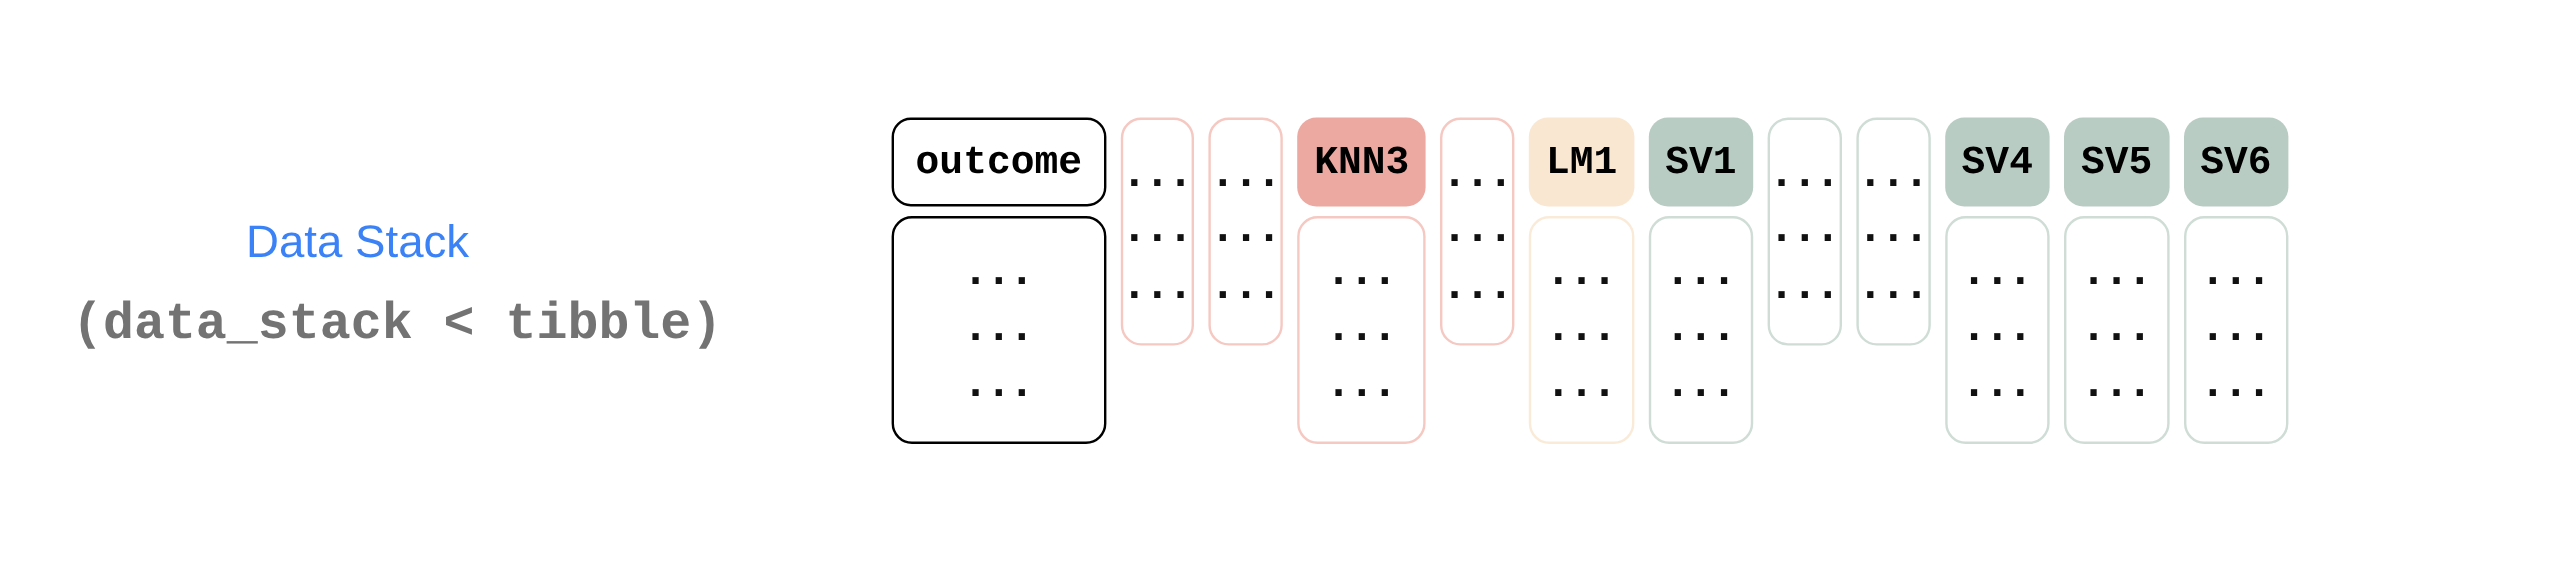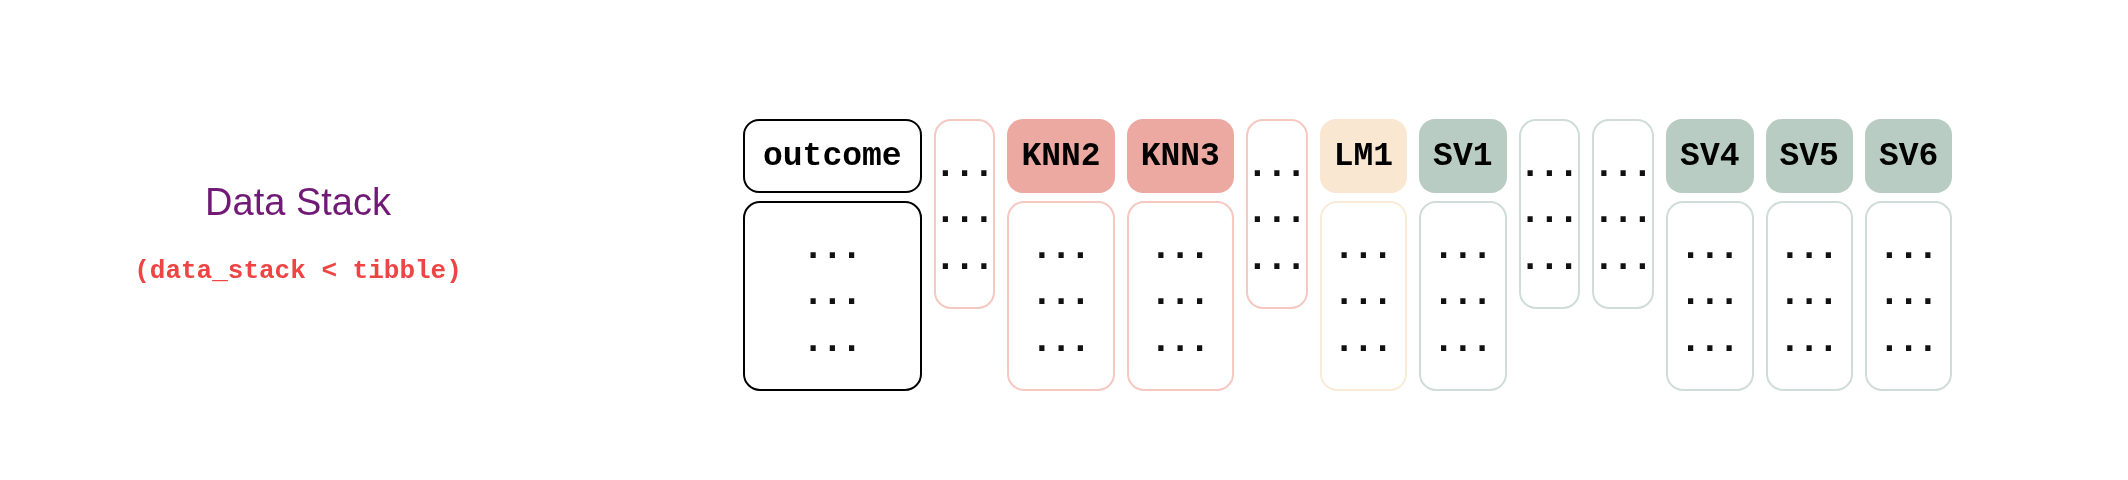--- a/index.html
+++ b/index.html
@@ -25,45 +25,44 @@
     position: absolute;
     left: 60px;
     top: 182px;
     width: 476px;
     text-align: center;
   }
   .ds-title {
     font-family: "Liberation Sans", sans-serif;
     font-size: 38px;
     line-height: 40px;
-    color: #701a75;
+    color: #3b82f6;
   }
   .ds-code {
     margin-top: 26px;
     font-family: "Liberation Mono", "DejaVu Sans Mono", monospace;
-    font-size: 26px;
+    font-size: 43px;
     line-height: 46px;
     font-weight: 600;
-    color: #ef4444;
+    color: #737373;
     white-space: nowrap;
   }
   
   .stack-table {
     position: absolute;
     left: 743px;
     top: 98px;
     display: flex;
     gap: 12px;
     align-items: flex-start;
   }
   .col {
     display: flex;
     flex-direction: column;
     gap: 8px;
-    margin-top: 21px;
   }
   .hdr {
     box-sizing: border-box;
     height: 74px;
     border-radius: 16px;
     display: flex;
     align-items: center;
     justify-content: center;
     padding: 0 14px;
     font-family: "Liberation Mono", "DejaVu Sans Mono", monospace;
@@ -122,21 +121,20 @@
         </div>
       </div>
       <div class="col knn">
         <div class="body">
           <div class="dots">...</div>
           <div class="dots">...</div>
           <div class="dots">...</div>
         </div>
       </div>
       <div class="col knn">
-        <div class="hdr">KNN2</div>
         <div class="body">
           <div class="dots">...</div>
           <div class="dots">...</div>
           <div class="dots">...</div>
         </div>
       </div>
       <div class="col knn">
         <div class="hdr">KNN3</div>
         <div class="body">
           <div class="dots">...</div>

